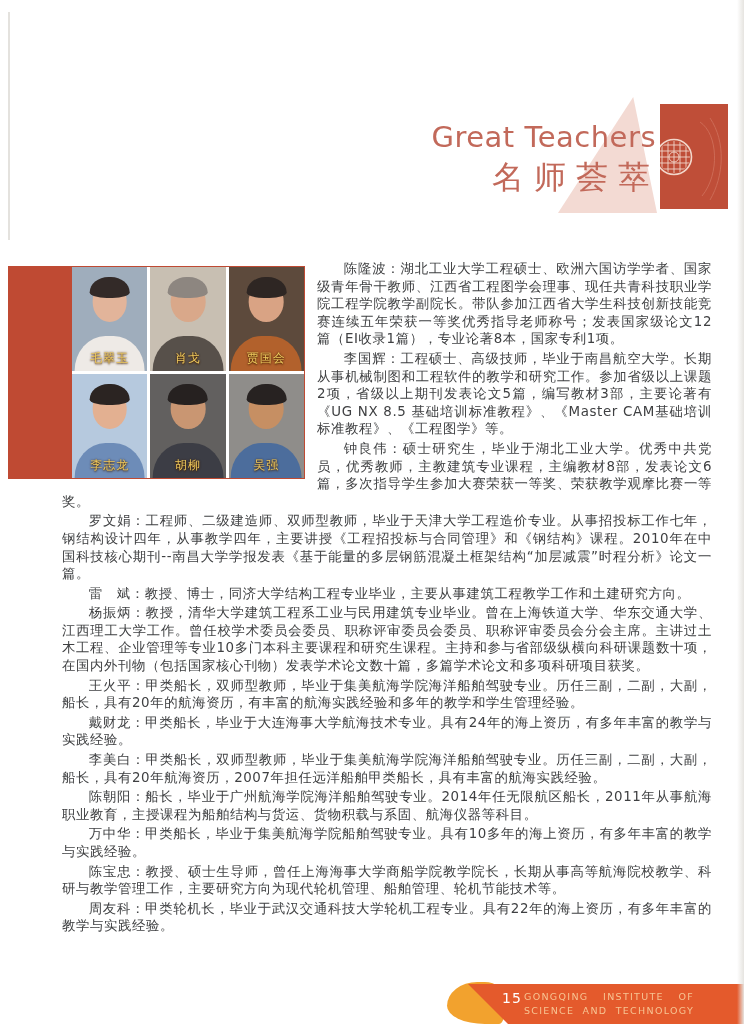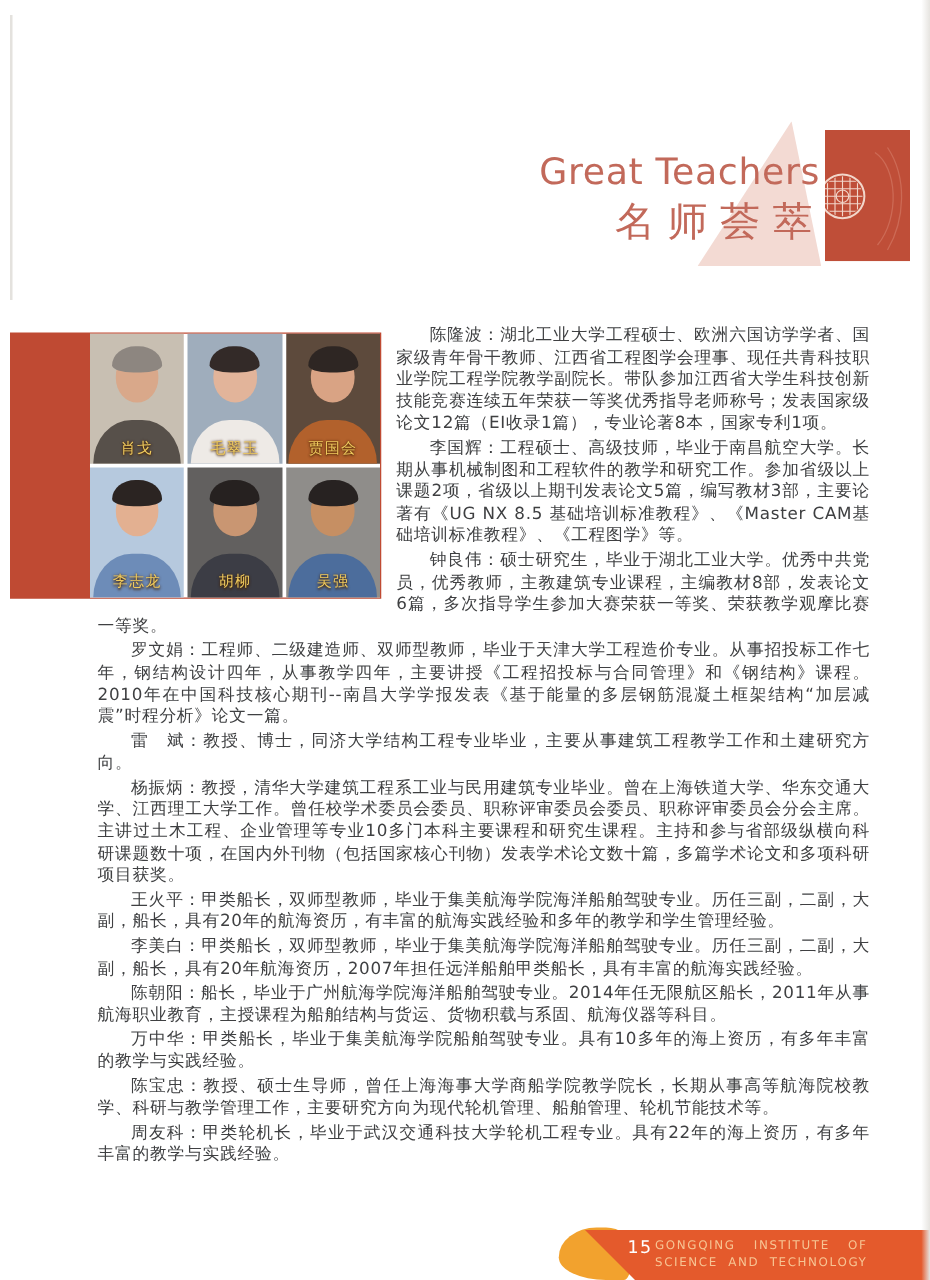--- a/index.html
+++ b/index.html
@@ -29,21 +29,21 @@
     font-size:32px; letter-spacing:10px; font-weight:normal; color:var(--accent,#c2695a); white-space:nowrap;
   }
   .header-block{position:absolute; left:660px; top:104px; width:68px; height:105px;}
 
   
   .main{
     position:absolute; top:260px; left:62px; width:650px;
     font-size:13.4px; line-height:17.6px; letter-spacing:.6px;
     text-align:justify; color:var(--body-text,#3f4042);
   }
-  .bio{margin:0 16px 2px; text-indent:2em;}
+  .bio{margin:0 0 2px; text-indent:2em;}
 
   .photo-block{
     float:left; width:297px; height:213px; margin:6px 12px 4px -54px;
     background:var(--photo-panel,#bf4a33); position:relative;
   }
   .photo-grid{
     position:absolute; left:64px; top:1px; right:1px; bottom:1px;
     display:grid; grid-template-columns:repeat(3,1fr); grid-template-rows:repeat(2,1fr);
     gap:3px; background:#fff;
   }
@@ -118,29 +118,29 @@
           <circle cx="14" cy="53" r="5"></circle>
         </g>
       </g>
     </svg>
   </div>
 
   <div class="main">
 
     <div class="photo-block">
       <div class="photo-grid">
+        <figure class="photo" style="--bg: #9fadbc; --shirt: #eeeae6; --skin: #e2b49a; --hair: #332a28;">
+          <span class="head"></span>
+          <span class="torso"></span>
+          <span class="pname">毛翠玉</span>
+        </figure>
         <figure class="photo" style="--bg: #c8bfb2; --shirt: #57504a; --skin: #d9a88a; --hair: #8d8680;">
           <span class="head"></span>
           <span class="torso"></span>
           <span class="pname">肖戈</span>
-        </figure>
-        <figure class="photo" style="--bg: #9fadbc; --shirt: #eeeae6; --skin: #e2b49a; --hair: #332a28;">
-          <span class="head"></span>
-          <span class="torso"></span>
-          <span class="pname">毛翠玉</span>
         </figure>
         <figure class="photo" style="--bg: #5d4a3c; --shirt: #b2612c; --skin: #d9a384; --hair: #2e2623;">
           <span class="head"></span>
           <span class="torso"></span>
           <span class="pname">贾国会</span>
         </figure>
         <figure class="photo" style="--bg: #b6c9de; --shirt: #6d8cb8; --skin: #e3b091; --hair: #2b2422;">
           <span class="head"></span>
           <span class="torso"></span>
           <span class="pname">李志龙</span>
@@ -158,20 +158,21 @@
       </div>
     </div>
 
     <p class="bio"><span>陈隆波</span><span>：湖北工业大学工程硕士、欧洲六国访学学者、国家级青年骨干教师、江西省工程图学会理事、现任共青科技职业学院工程学院教学副院长。带队参加江西省大学生科技创新技能竞赛连续五年荣获一等奖优秀指导老师称号；发表国家级论文12篇（EI收录1篇），专业论著8本，国家专利1项。</span></p>
     <p class="bio"><span>李国辉</span><span>：工程硕士、高级技师，毕业于南昌航空大学。长期从事机械制图和工程软件的教学和研究工作。参加省级以上课题2项，省级以上期刊发表论文5篇，编写教材3部，主要论著有《UG NX 8.5 基础培训标准教程》、《Master CAM基础培训标准教程》、《工程图学》等。</span></p>
     <p class="bio"><span>钟良伟</span><span>：硕士研究生，毕业于湖北工业大学。优秀中共党员，优秀教师，主教建筑专业课程，主编教材8部，发表论文6篇，多次指导学生参加大赛荣获一等奖、荣获教学观摩比赛一等奖。</span></p>
     <p class="bio"><span>罗文娟</span><span>：工程师、二级建造师、双师型教师，毕业于天津大学工程造价专业。从事招投标工作七年，钢结构设计四年，从事教学四年，主要讲授《工程招投标与合同管理》和《钢结构》课程。2010年在中国科技核心期刊--南昌大学学报发表《基于能量的多层钢筋混凝土框架结构“加层减震”时程分析》论文一篇。</span></p>
     <p class="bio"><span>雷　斌</span><span>：教授、博士，同济大学结构工程专业毕业，主要从事建筑工程教学工作和土建研究方向。</span></p>
     <p class="bio"><span>杨振炳</span><span>：教授，清华大学建筑工程系工业与民用建筑专业毕业。曾在上海铁道大学、华东交通大学、江西理工大学工作。曾任校学术委员会委员、职称评审委员会委员、职称评审委员会分会主席。主讲过土木工程、企业管理等专业10多门本科主要课程和研究生课程。主持和参与省部级纵横向科研课题数十项，在国内外刊物（包括国家核心刊物）发表学术论文数十篇，多篇学术论文和多项科研项目获奖。</span></p>
     <p class="bio"><span>王火平</span><span>：甲类船长，双师型教师，毕业于集美航海学院海洋船舶驾驶专业。历任三副，二副，大副，船长，具有20年的航海资历，有丰富的航海实践经验和多年的教学和学生管理经验。</span></p>
+    <p class="bio"><span>戴财龙</span><span>：甲类船长，毕业于大连海事大学航海技术专业。具有24年的海上资历，有多年丰富的教学与实践经验。</span></p>
     <p class="bio"><span>李美白</span><span>：甲类船长，双师型教师，毕业于集美航海学院海洋船舶驾驶专业。历任三副，二副，大副，船长，具有20年航海资历，2007年担任远洋船舶甲类船长，具有丰富的航海实践经验。</span></p>
     <p class="bio"><span>陈朝阳</span><span>：船长，毕业于广州航海学院海洋船舶驾驶专业。2014年任无限航区船长，2011年从事航海职业教育，主授课程为船舶结构与货运、货物积载与系固、航海仪器等科目。</span></p>
     <p class="bio"><span>万中华</span><span>：甲类船长，毕业于集美航海学院船舶驾驶专业。具有10多年的海上资历，有多年丰富的教学与实践经验。</span></p>
     <p class="bio"><span>陈宝忠</span><span>：教授、硕士生导师，曾任上海海事大学商船学院教学院长，长期从事高等航海院校教学、科研与教学管理工作，主要研究方向为现代轮机管理、船舶管理、轮机节能技术等。</span></p>
     <p class="bio"><span>周友科</span><span>：甲类轮机长，毕业于武汉交通科技大学轮机工程专业。具有22年的海上资历，有多年丰富的教学与实践经验。</span></p>
   </div>
 
   <div class="f-accent"></div>
   <div class="f-banner">
     <span class="pageno">15</span>

